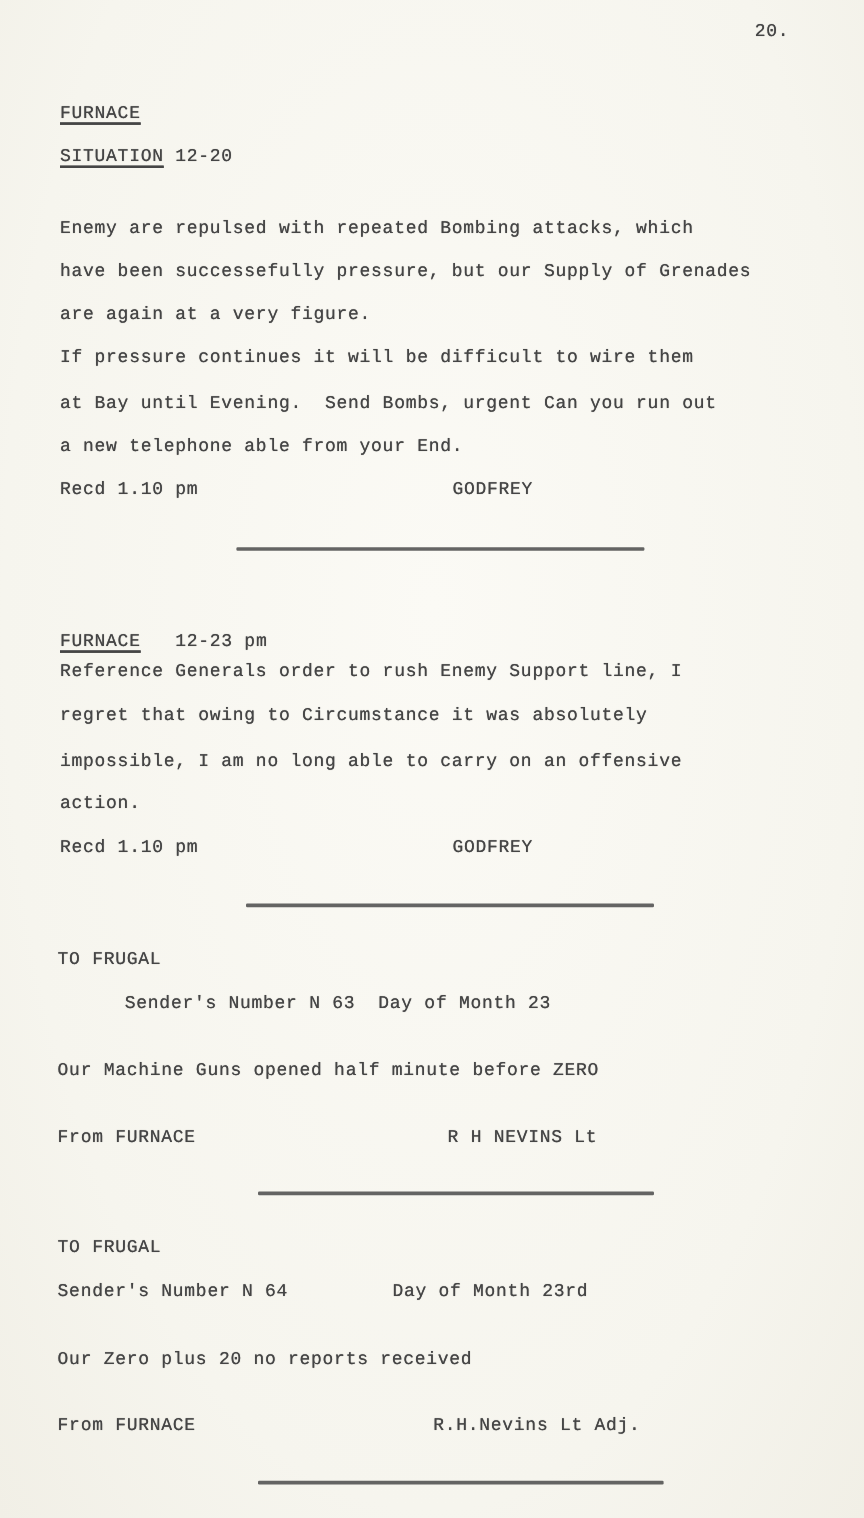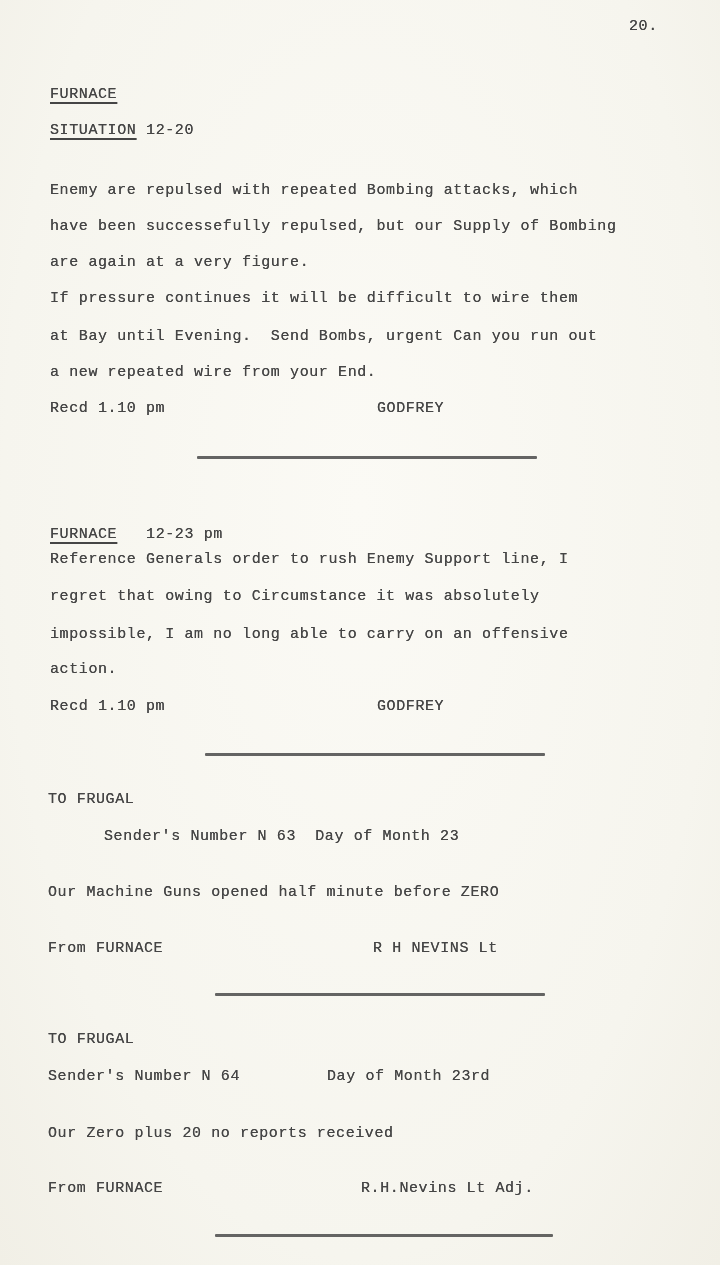--- a/index.html
+++ b/index.html
@@ -48,25 +48,25 @@
 <body>
 
 <div class="page">
 
   <div class="line page-num">20.</div>
 
   <div>
     <div class="line ul" style="left:50px; top:86px;">FURNACE</div>
     <div class="line" style="left:50px; top:122px;"><span class="ul">SITUATION</span> <span>12-20</span></div>
     <div class="line" style="left:50px; top:182px;">Enemy are repulsed with repeated Bombing attacks, which</div>
-    <div class="line" style="left:50px; top:218px;">have been successefully repulsed, but our Supply of Bombing</div>
+    <div class="line" style="left:50px; top:218px;">have been successefully pressure, but our Supply of Grenades</div>
     <div class="line" style="left:50px; top:254px;">are again at a very figure.</div>
     <div class="line" style="left:50px; top:290px;">If pressure continues it will be difficult to wire them</div>
     <div class="line" style="left:50px; top:328px;">at Bay until Evening.  Send Bombs, urgent Can you run out</div>
-    <div class="line" style="left:50px; top:364px;">a new repeated wire from your End.</div>
+    <div class="line" style="left:50px; top:364px;">a new telephone able from your End.</div>
     <div class="line" style="left:50px; top:400px;">Recd 1.10 pm</div>
     <div class="line" style="left:377px; top:400px;">GODFREY</div>
   </div>
 
   <div class="rule" style="left:197px; top:456px; width:340px;"></div>
 
   <div>
     <div class="line" style="left:50px; top:494px;margin-top:32px;"><span class="ul">FURNACE</span>   <span>12-23 pm</span></div>
     <div class="line" style="left:50px; top:551px;">Reference Generals order to rush Enemy Support line, I</div>
     <div class="line" style="left:50px; top:588px;">regret that owing to Circumstance it was absolutely</div>

